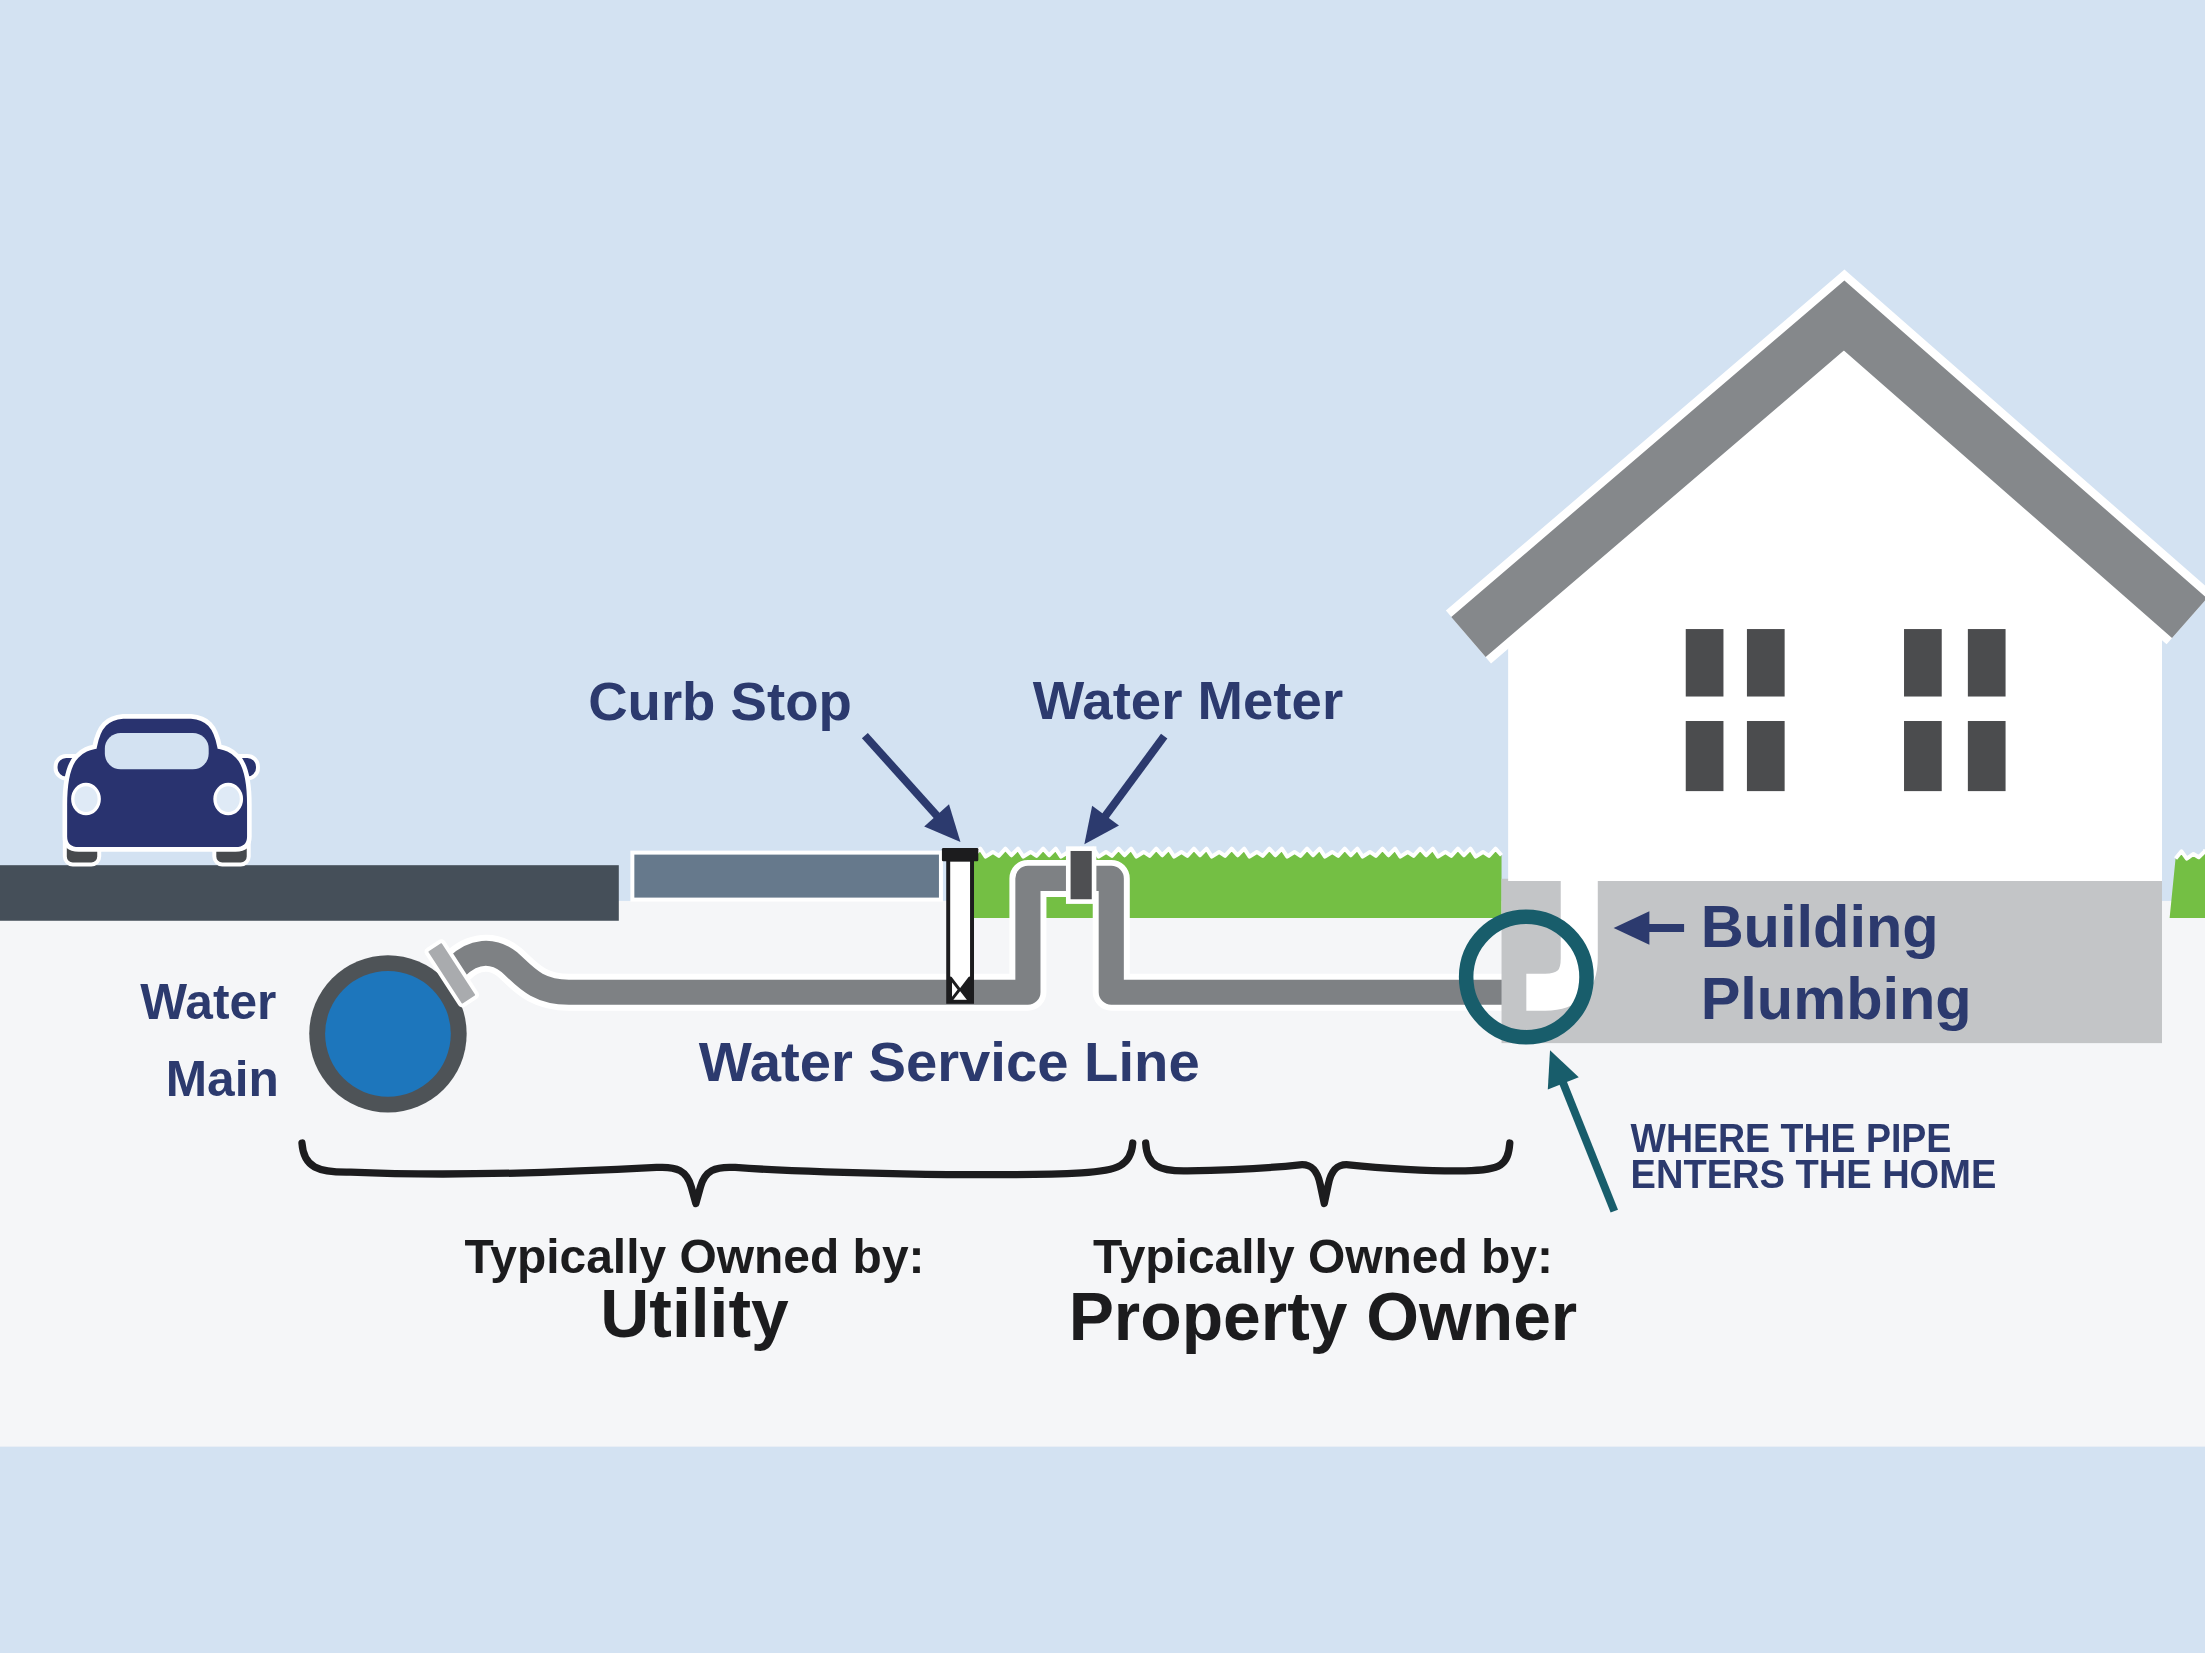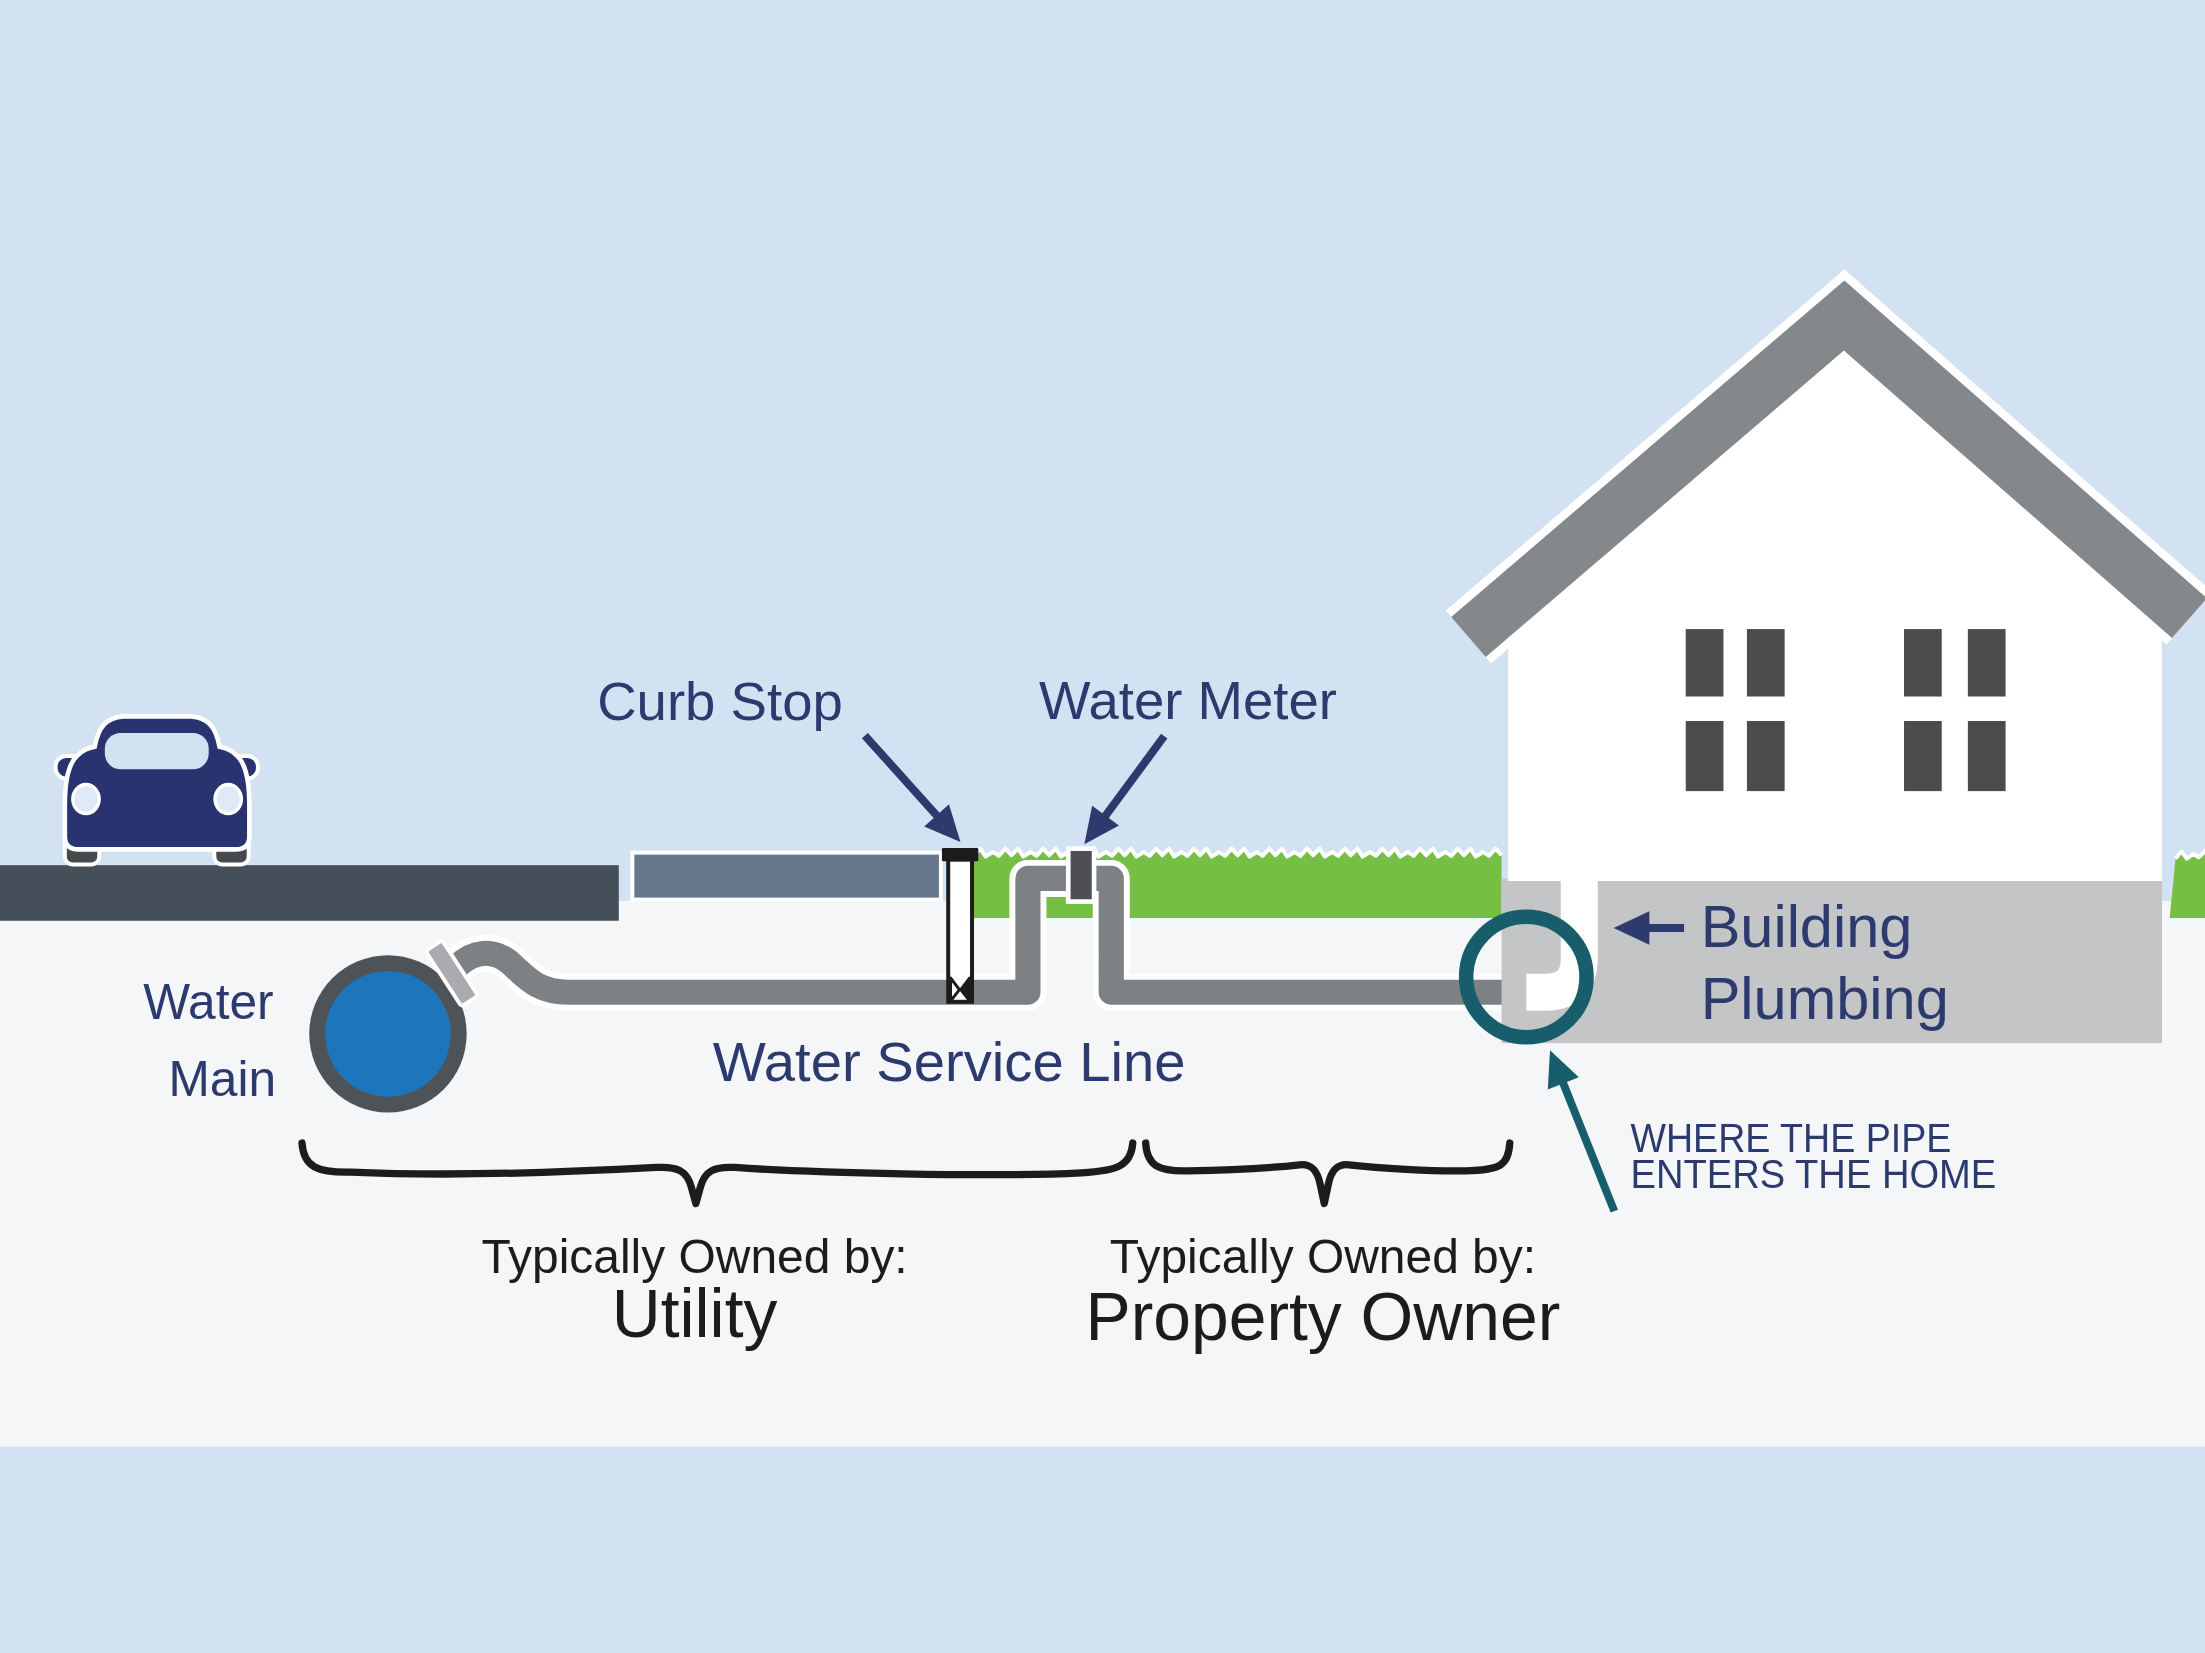--- a/index.html
+++ b/index.html
@@ -1,16 +1,16 @@
 <!DOCTYPE html>
 <html style="--c-sky: #D3E2F2; --c-ground: #F5F6F8; --c-road: #454F59; --c-sidewalk: #66798C; --c-grass: #74BF44; --c-pipe: #7E8184; --c-fitting: #A9ABAE; --c-pipe_cap: #707275; --c-water_main_fill: #1D76BC; --c-water_main_ring: #4E5357; --c-roof: #85888B; --c-house: #FFFFFF; --c-window: #4B4C4E; --c-foundation: #C3C5C7; --c-meter: #4E4F52; --c-navy: #2C3A6E; --c-teal: #185D6B; --c-ink: #1C1C1E; --c-car_body: #29336F; --c-tire: #474A4D; --c-headlight: #DFEAF6;font-size:7px"><head>
 <meta charset="utf-8">
 <style>
   html,body{margin:0;padding:0;background:#000;}
-  .stage{width:100vw;height:100vh;overflow:hidden;}
+  .stage{width:100vw;height:100vh;overflow:hidden;font-weight:bold;}
   svg{display:block;width:100%;height:100%;background:var(--c-sky,#D3E2F2);}
   text{font-family:"Liberation Sans","DejaVu Sans",sans-serif;fill:var(--c-navy,#2C3A6E);}
   .t-ink{fill:var(--c-ink,#1C1C1E);}
   .f-sky{fill:var(--c-sky,#D3E2F2);} .f-ground{fill:var(--c-ground,#F5F6F8);}
   .f-road{fill:var(--c-road,#454F59);} .f-walk{fill:var(--c-sidewalk,#66798C);}
   .f-grass{fill:var(--c-grass,#74BF44);}
   .s-pipe{stroke:var(--c-pipe,#7E8184);} .f-fit{fill:var(--c-fitting,#A9ABAE);}
   .f-main{fill:var(--c-water_main_fill,#1D76BC);} .f-ring{fill:var(--c-water_main_ring,#4E5357);} .s-roof{stroke:var(--c-roof,#85888B);}
   .f-house{fill:var(--c-house,#FFFFFF);} .f-win{fill:var(--c-window,#4B4C4E);}
   .f-found{fill:var(--c-foundation,#C3C5C7);} .f-meter{fill:var(--c-meter,#4E4F52);}

